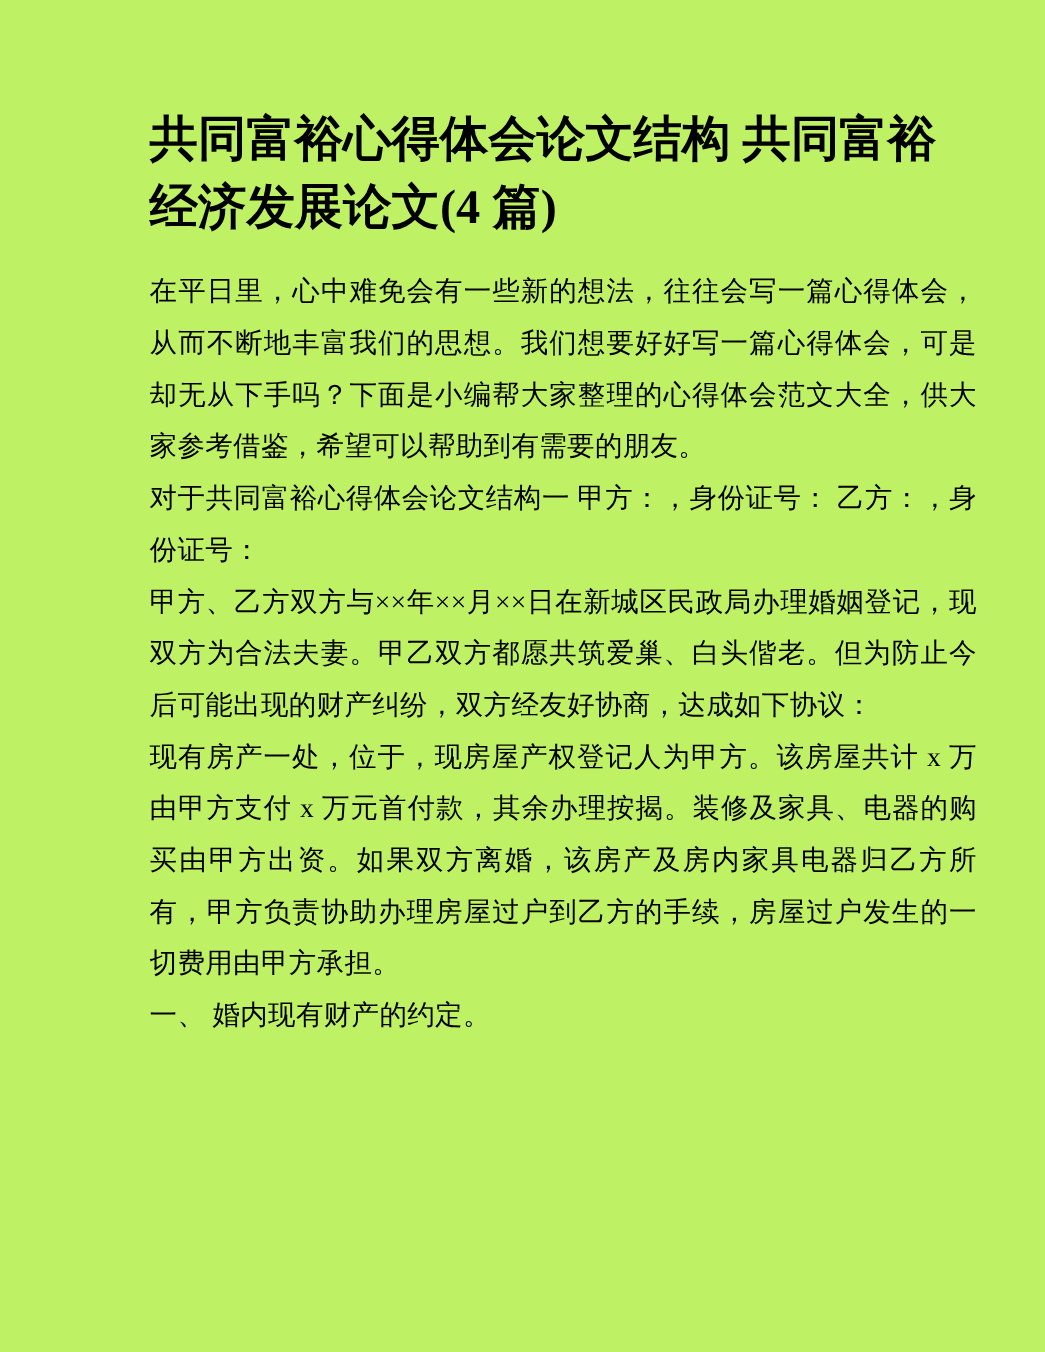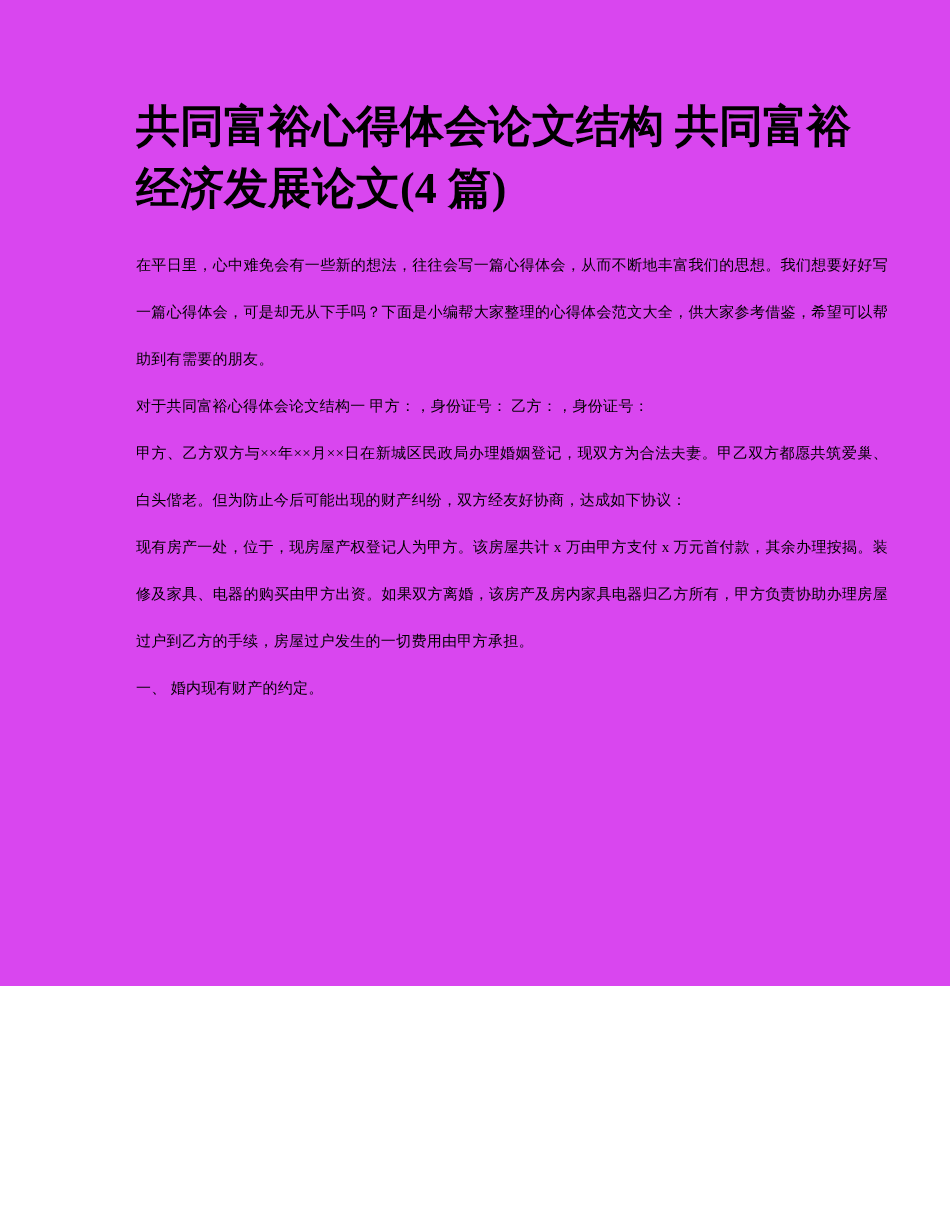--- a/index.html
+++ b/index.html
@@ -9,37 +9,37 @@
   }
   body {
     width: 950px;
     height: 1229px;
     font-family: "Liberation Serif", serif;
     color: #000000;
     overflow: hidden;
   }
   .page {
     width: 950px;
-    height: 986px;
+    height: 1229px;
     box-sizing: border-box;
     padding: 96px 62px 0 136px;
-    background: #d946ef;
+    background: #bef264;
     position: relative;
   }
   .doc-title {
     font-family: "Liberation Serif", serif;
     font-weight: bold;
     font-size: 44px;
     line-height: 62px;
     letter-spacing: 0px;
     margin: 0 0 22px 0;
     text-align: left;
   }
   .para {
-    font-size: 15px;
+    font-size: 25px;
     line-height: 47px;
     margin: 0;
     text-align: justify;
     text-justify: inter-ideograph;
     letter-spacing: 0.3px;
   }
   .para + .para {
     margin-top: 0px;
   }
 </style>

